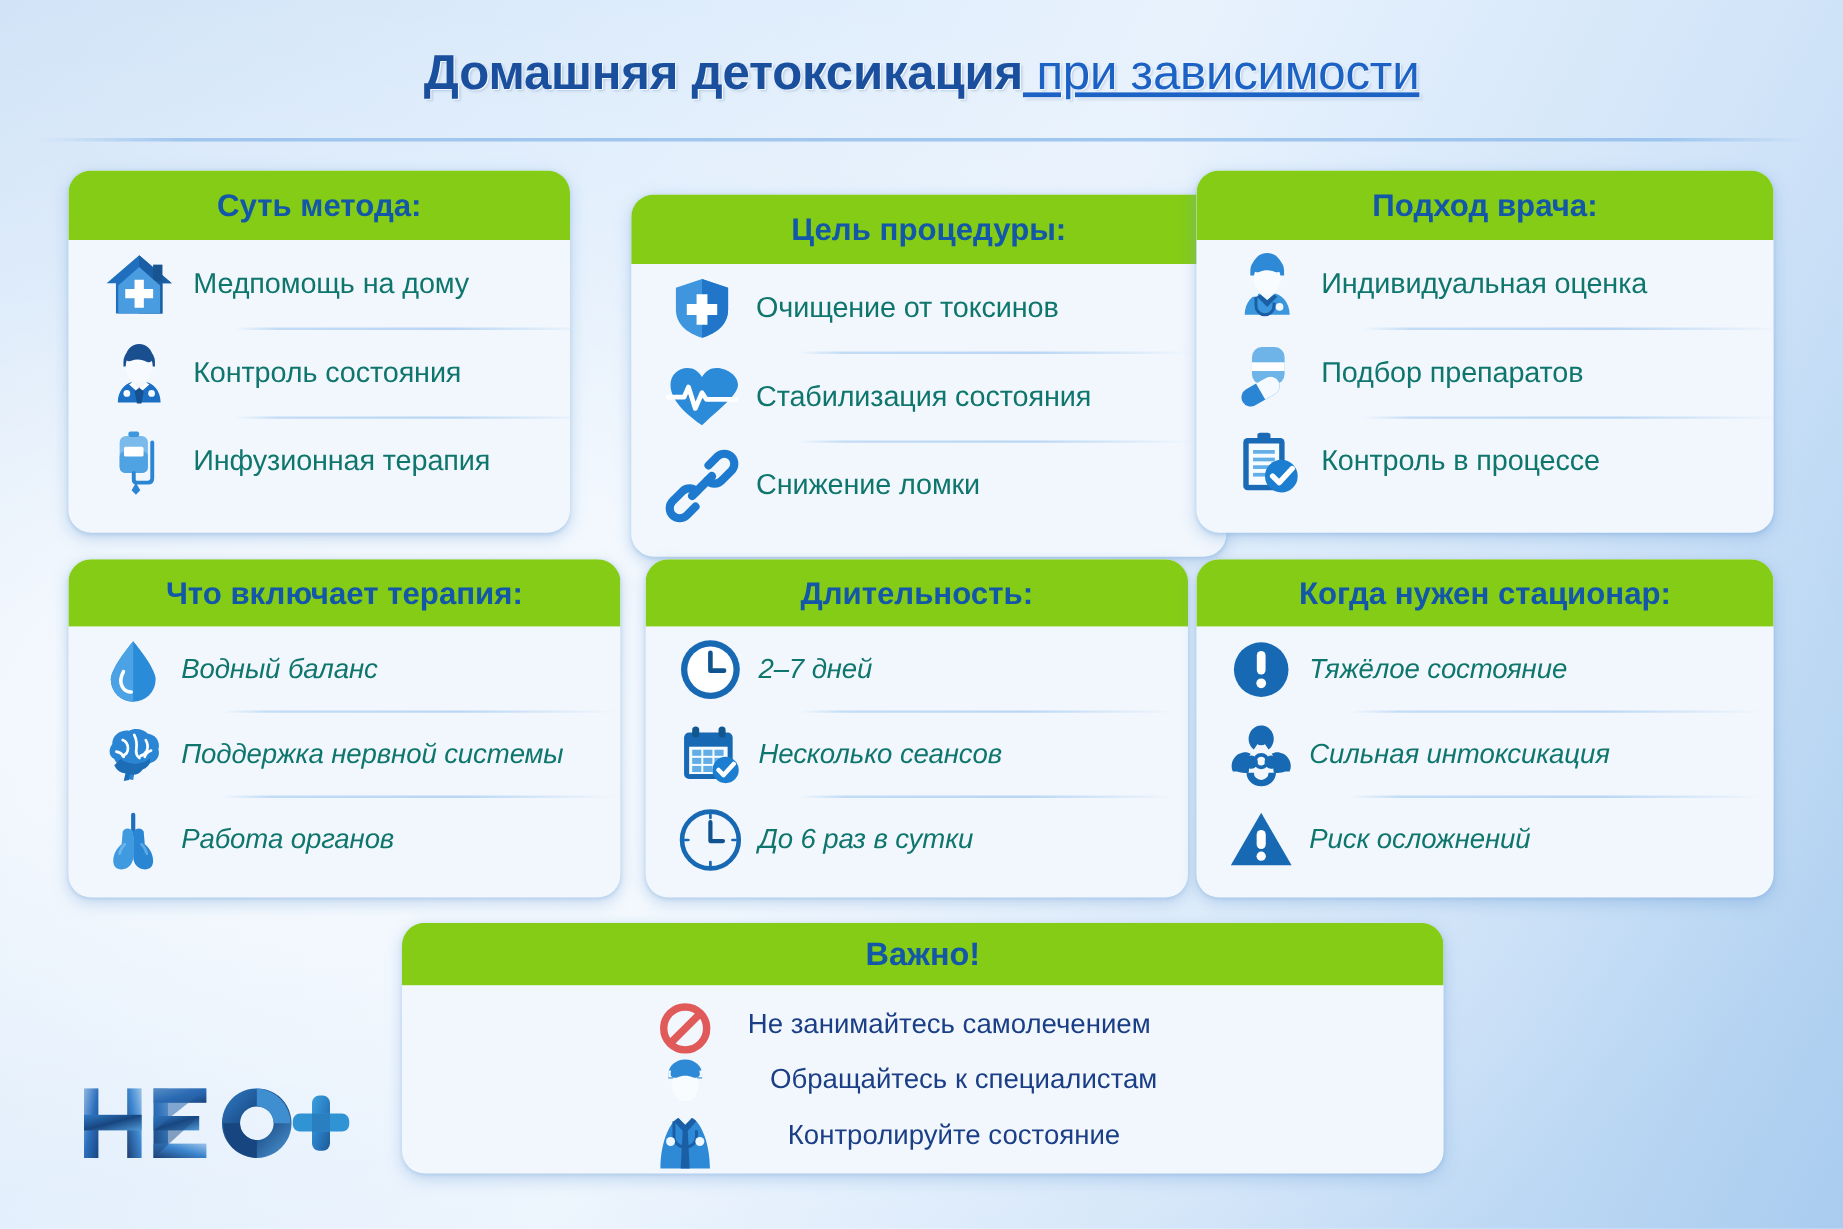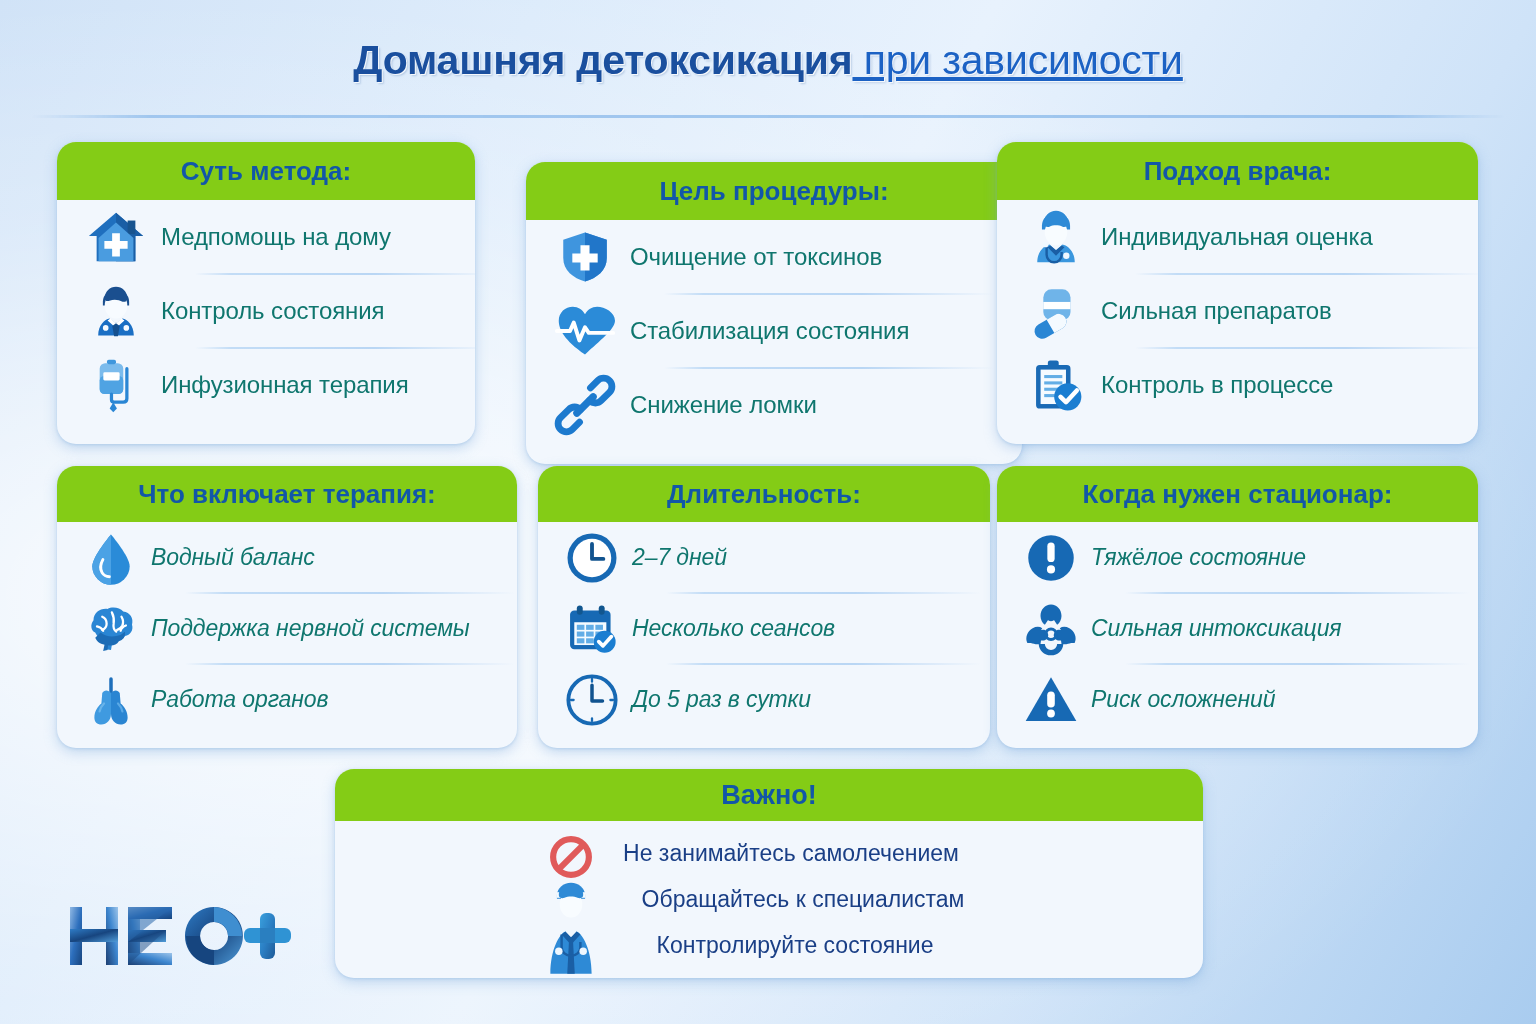--- a/index.html
+++ b/index.html
@@ -251,21 +251,21 @@
       <div class="row-icon">
         <svg viewBox="0 0 64 64" width="58" height="58">
           <rect x="18" y="8" width="30" height="34" rx="9" fill="#6fb4e9"></rect>
           <rect x="18" y="22" width="30" height="8" fill="#ffffff"></rect>
           <g transform="rotate(-30 30 46)">
             <rect x="6" y="38" width="38" height="17" rx="8.5" fill="#2a86d4"></rect>
             <path d="M25 38 h10.5 a8.5 8.5 0 0 1 8.5 8.5 a8.5 8.5 0 0 1 -8.5 8.5 H25 z" fill="#f4faff"></path>
           </g>
         </svg>
       </div>
-      <div class="row-label">Сильная препаратов</div>
+      <div class="row-label">Подбор препаратов</div>
       <div class="sep"></div>
     </div>
 
     <div class="row">
       <div class="row-icon">
         <svg viewBox="0 0 64 64" width="58" height="58">
           <rect x="10" y="10" width="38" height="48" rx="4" fill="#1a6ab5"></rect>
           <rect x="15" y="15" width="28" height="38" fill="#f6fbff"></rect>
           <rect x="23" y="5" width="12" height="9" rx="2.5" fill="#1a6ab5"></rect>
           <g fill="#63aee6">
@@ -380,21 +380,21 @@
           <circle cx="32" cy="32" r="27" fill="none" stroke="#1769b4" stroke-width="4.4"></circle>
           <path d="M32 15 v18 h12" stroke="#11538f" stroke-width="4" fill="none" stroke-linecap="round" stroke-linejoin="round"></path>
           <g stroke="#1769b4" stroke-width="2.6" stroke-linecap="round">
             <path d="M32 8 v3"></path>
               <path d="M32 53 v3"></path>
               <path d="M8 32 h3"></path>
               <path d="M53 32 h3"></path>
           </g>
         </svg>
       </div>
-      <div class="row-label">До 5 раз в сутки</div>
+      <div class="row-label">До 6 раз в сутки</div>
     </div>
   </div>
 </div>
 
 <div class="card c-mid" id="card-6">
   <div class="card-header">Когда нужен стационар:</div>
   <div class="card-body">
 
     <div class="row">
       <div class="row-icon">

